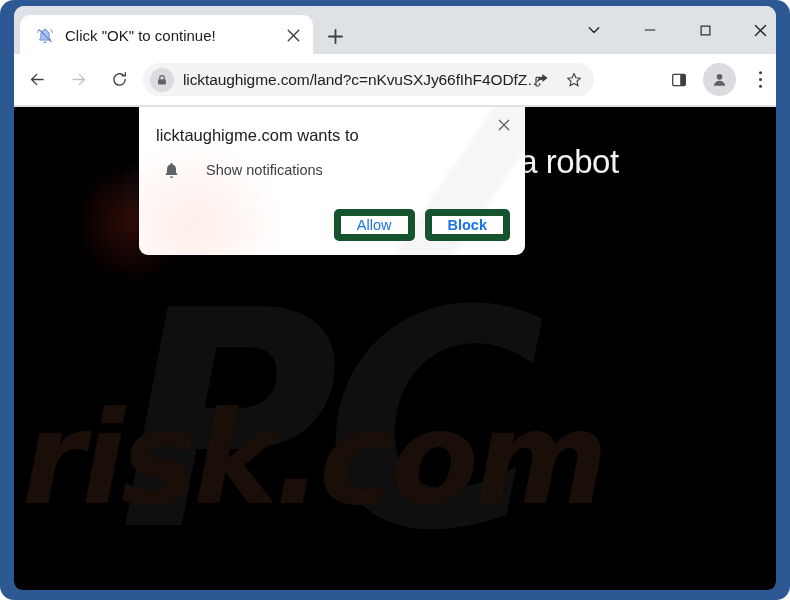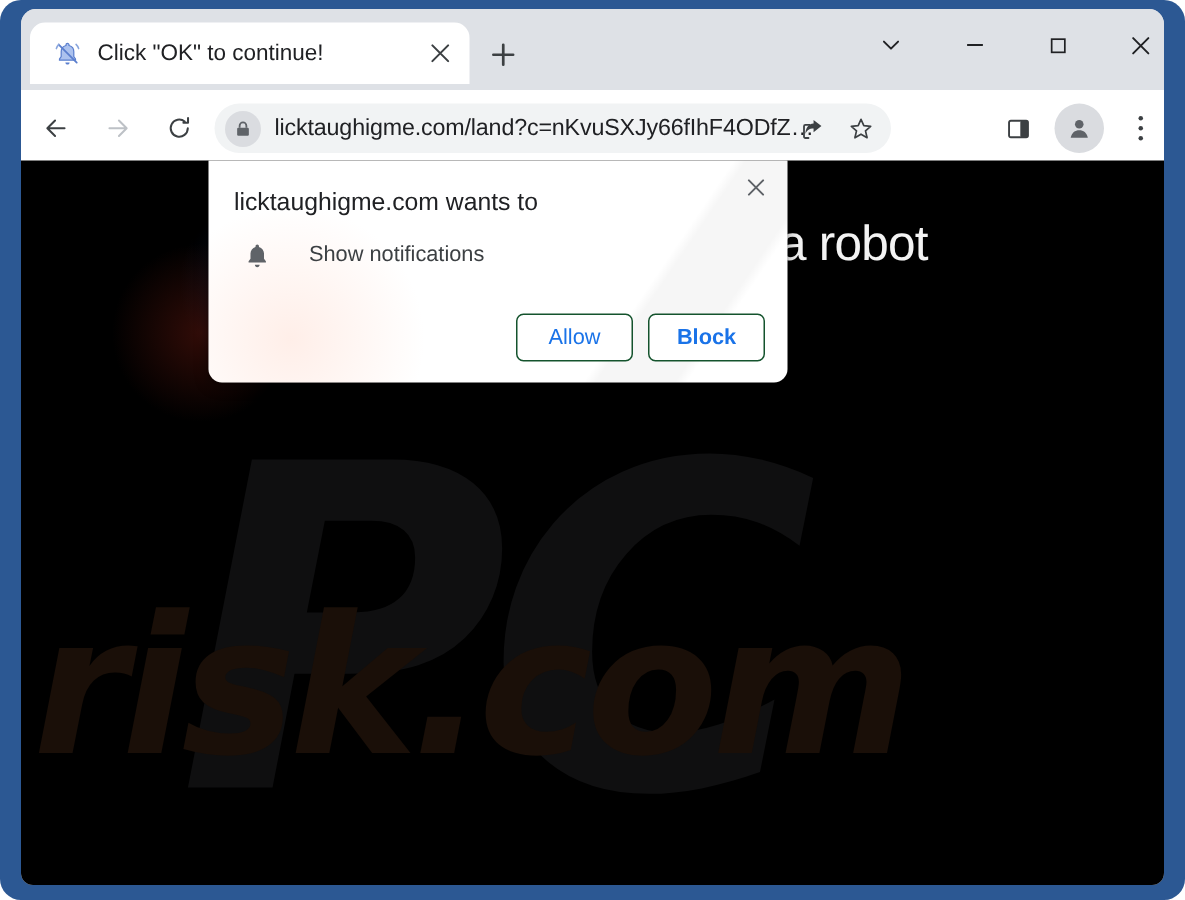--- a/index.html
+++ b/index.html
@@ -94,21 +94,21 @@
     display: flex; align-items: center; justify-content: center;
   }
   #wc-search  { left: 561px; }
   #wc-min     { left: 617px; }
   #wc-max     { left: 672px; }
   #wc-close   { left: 727px; }
 
   
   #toolbar {
     position: absolute;
-    left: 0; top: 54px;
+    left: 0; top: 48px;
     width: 762px; height: 51px;
     background: #ffffff;
   }
 
   .navbtn {
     position: absolute;
     top: 8px;
     width: 34px; height: 34px;
     display: flex; align-items: center; justify-content: center;
     border-radius: 50%;
@@ -281,21 +281,21 @@
     position: absolute;
     right: 15px; bottom: 14px;
     display: flex;
     gap: 10px;
   }
   .perm-btn {
     min-width: 78px;
     height: 32px;
     padding: 0 16px;
     background: #ffffff;
-    border: 1px solid #14532d;
+    border: 7px solid #14532d;
     border-radius: 5px;
     color: #1a73e8;
     font-size: 14.5px;
     font-weight: 500;
     font-family: "Liberation Sans", sans-serif;
     display: flex; align-items: center; justify-content: center;
     cursor: pointer;
   }
   .perm-btn.secondary { color: #1a73e8; font-weight: bold; }
 

